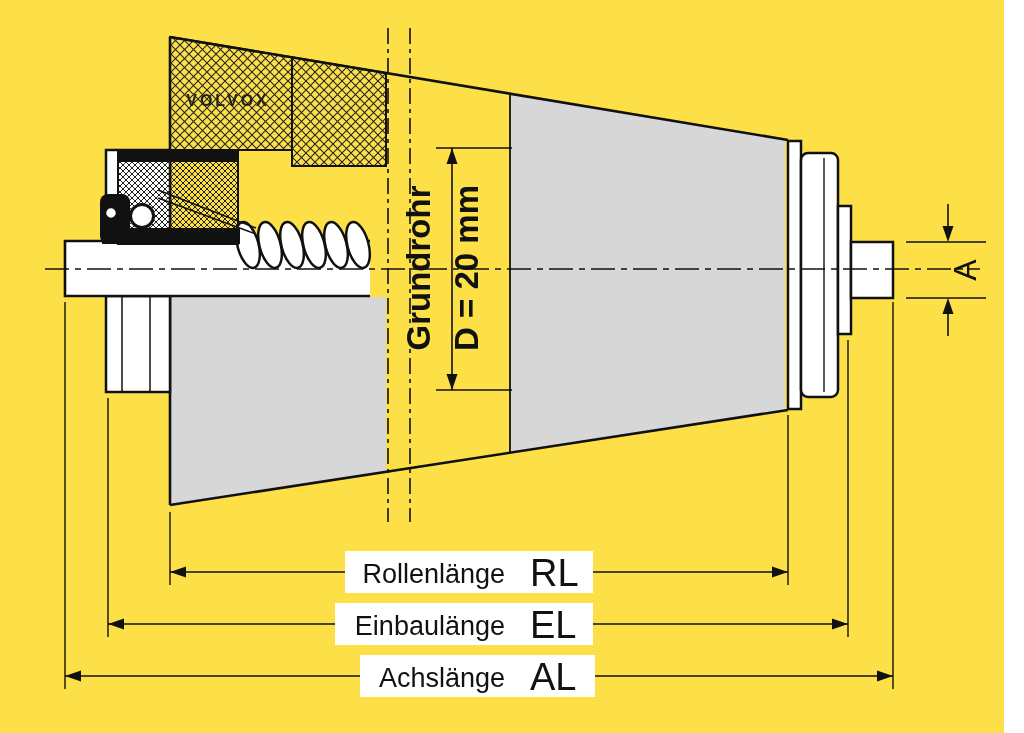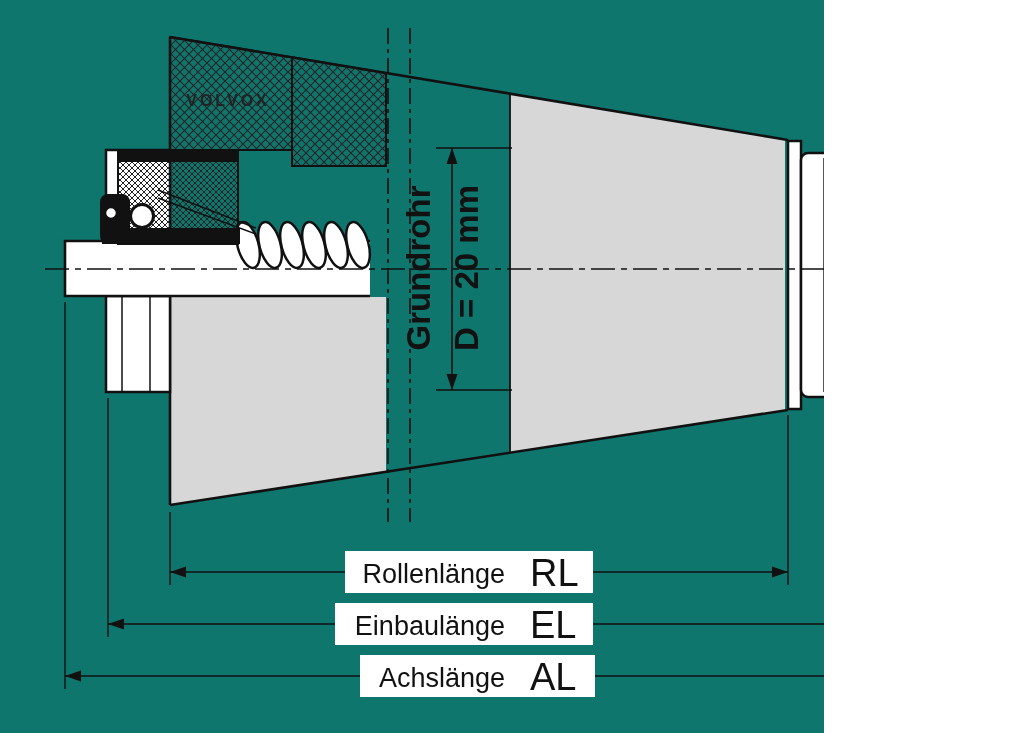--- a/index.html
+++ b/index.html
@@ -1,19 +1,19 @@
 <!DOCTYPE html>
 <html><head>
 <meta charset="utf-8">
 <style>
   html,body{margin:0;padding:0;background:#ffffff;}
   .canvas{
     position:relative;
-    width:824px;height:733px;
-    background:#0f766e;
+    width:1004px;height:733px;
+    background:#fde047;
     font-family:"Liberation Sans", sans-serif;
     overflow:hidden;
   }
   svg{display:block;}
   text{fill:#111;}
   .dim-word{font-size:27px;}
   .dim-abbr{font-size:38px;}
   .rot-label{font-size:33px;font-weight:bold;}
   .a-label{font-size:32px;}
   .brand{font-size:16px;font-weight:bold;letter-spacing:3px;fill:#222;}

